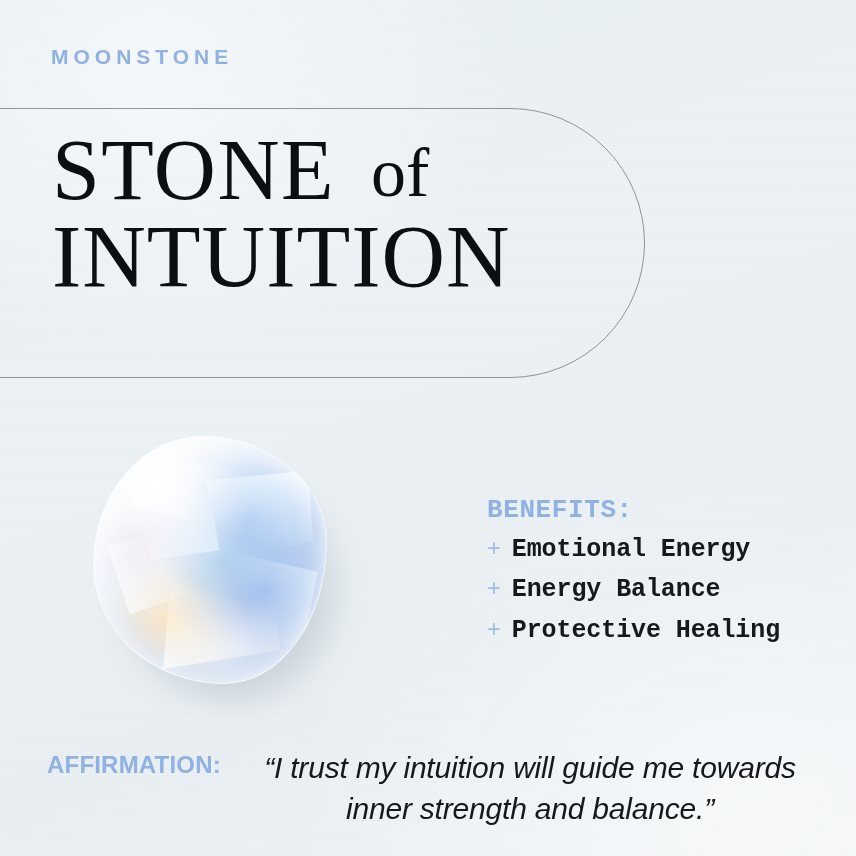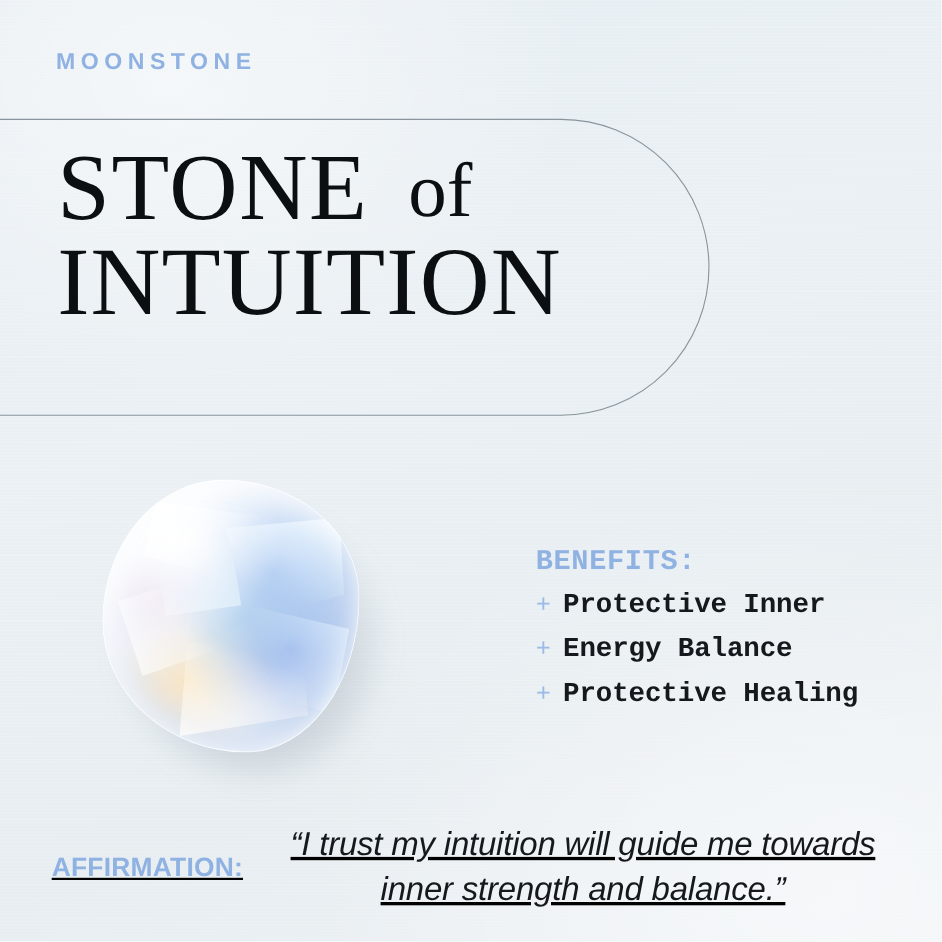--- a/index.html
+++ b/index.html
@@ -203,23 +203,22 @@
     white-space: nowrap;
   }
 
   
   #affirmation {
     position: absolute;
     left: 47px;
     top: 748px;
     width: 770px;
     display: flex;
-    align-items: center;
+    align-items: flex-start;
     gap: 22px;
-    text-decoration: underline;
   }
   #affirmation-label {
     font-size: 24px;
     font-weight: 700;
     letter-spacing: 0.2px;
     color: #8fb2e2;
     white-space: nowrap;
     line-height: 1.36;
     flex: 0 0 auto;
     padding-top: 1px;
@@ -266,21 +265,21 @@
       <div class="facet" id="f6"></div>
       <div id="stone-rim"></div>
     </div>
   </div>
 
   <div id="benefits">
     <div id="benefits-title">BENEFITS:</div>
     <ul id="benefits-list">
       <li class="benefit-row">
         <span class="benefit-plus">+</span>
-        <span class="benefit-text">Protective Inner</span>
+        <span class="benefit-text">Emotional Energy</span>
       </li>
       <li class="benefit-row">
         <span class="benefit-plus">+</span>
         <span class="benefit-text">Energy Balance</span>
       </li>
       <li class="benefit-row">
         <span class="benefit-plus">+</span>
         <span class="benefit-text">Protective Healing</span>
       </li>
     </ul>

